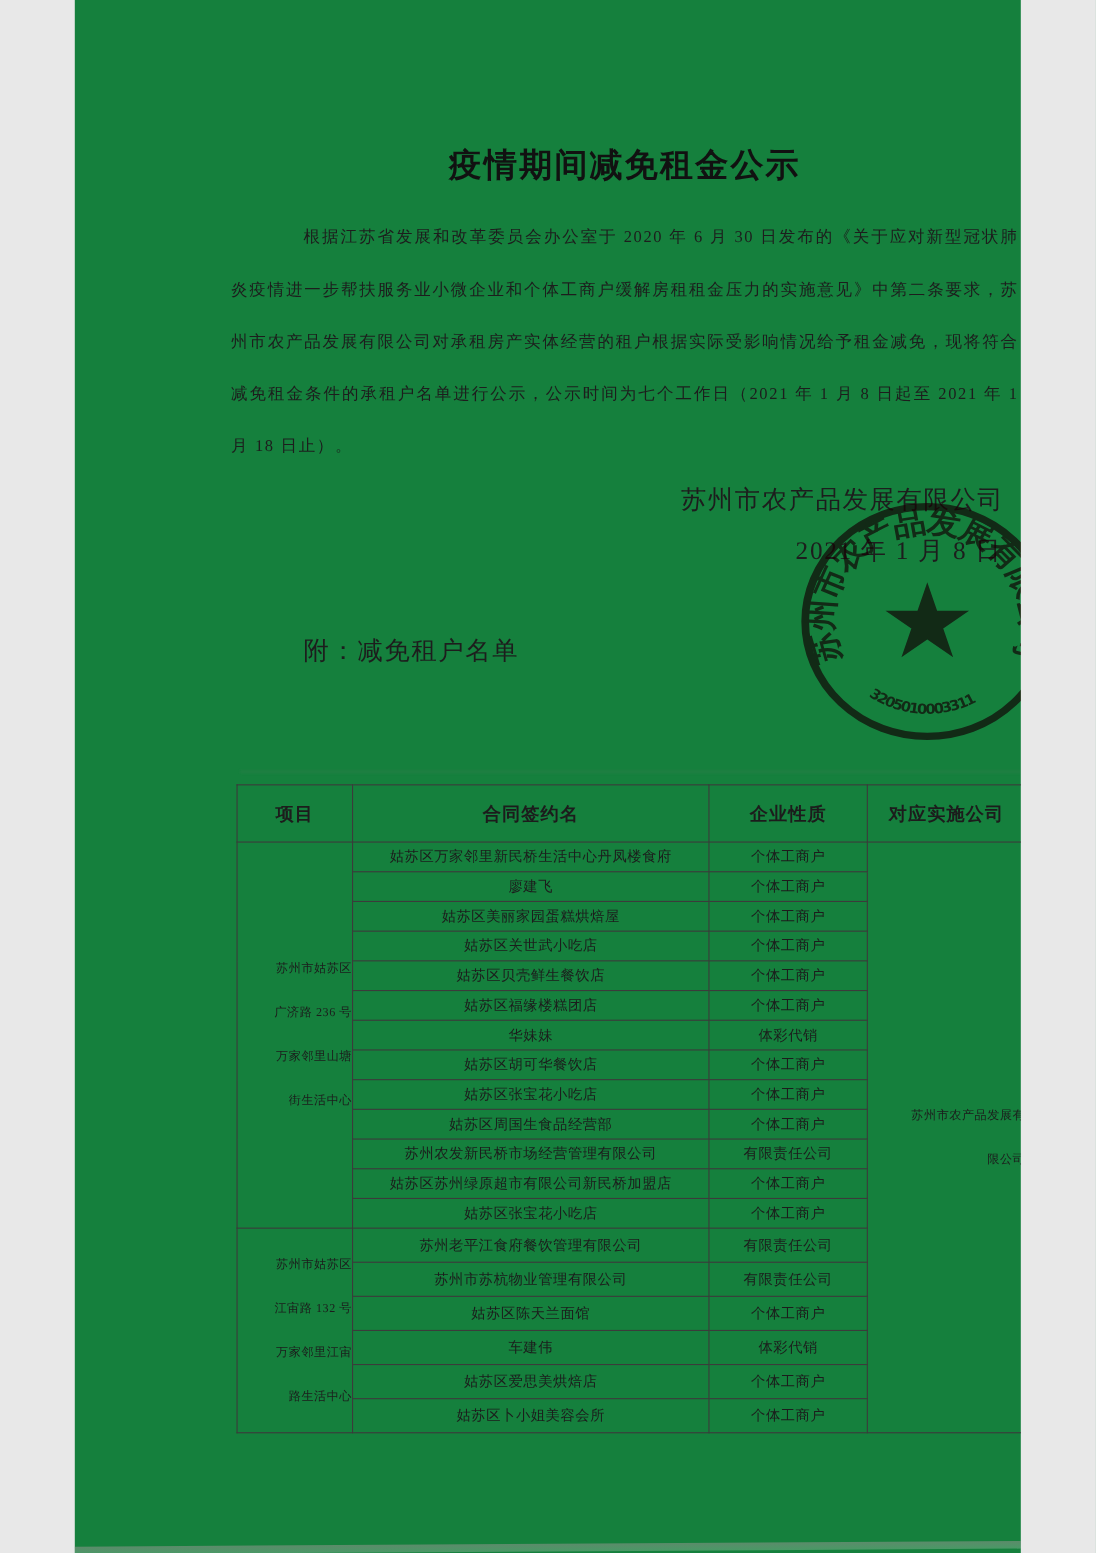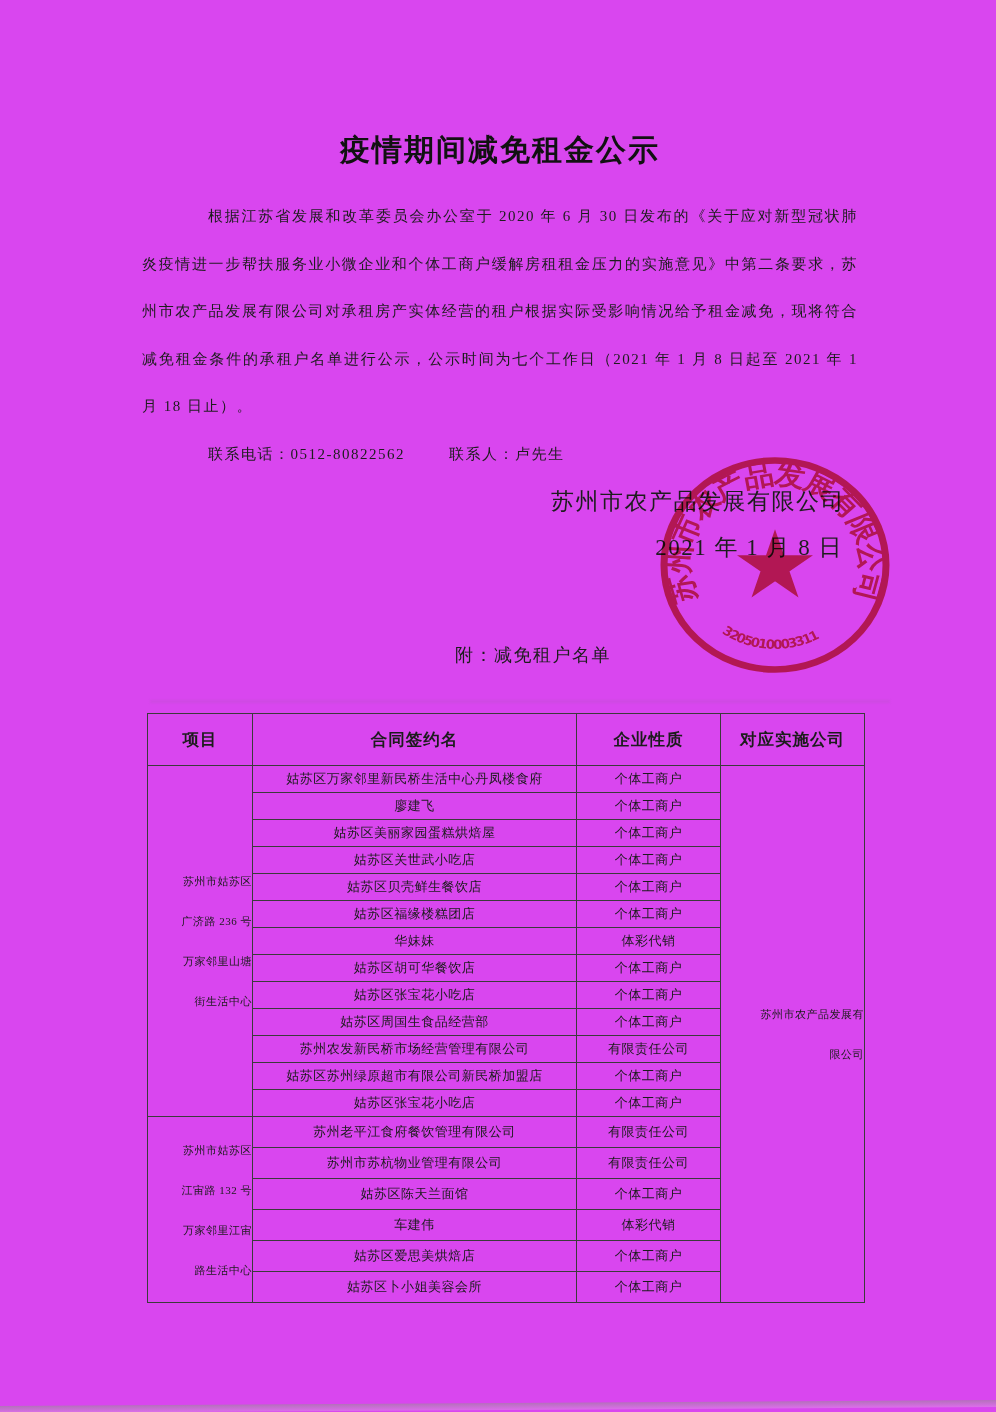--- a/index.html
+++ b/index.html
@@ -1,24 +1,24 @@
 <!DOCTYPE html>
 <html><head>
 <meta charset="utf-8">
 <style>
   * { margin: 0; padding: 0; box-sizing: border-box; }
   html, body { background: #e8e8e8; }
   body { font-family: "Liberation Serif", "DejaVu Serif", serif; }
 
   .page {
     position: relative;
-    width: 996px;
+    width: 860px;
     height: 1412px;
     margin: 0 auto;
-    background: #d946ef;
+    background: #15803d;
     overflow: hidden;
     color: #1d1d1d;
   }
 
   
   .scan-edge {
     position: absolute;
     left: -12px;
     bottom: 2px;
     width: 1030px;
@@ -69,25 +69,24 @@
     margin-top: 1px;
     text-align: right;
     font-size: 23px;
     letter-spacing: 1.5px;
     line-height: 46px;
   }
   .signature-company { padding-right: 13px; }
   .signature-date { padding-right: 15px; }
 
   .attachment-line {
-    margin-top: 72px;
-    font-size: 18px;
+    margin-top: 52px;
+    font-size: 23px;
     letter-spacing: 1.5px;
     text-indent: 66px;
-    text-align: center;
   }
 
   
   table.rent-table {
     position: absolute;
     left: 147px;
     top: 713px;
     width: 717px;
     border-collapse: collapse;
     table-layout: fixed;
@@ -136,21 +135,20 @@
 <div class="page">
 
   <div class="scan-smudge"></div>
 
   <div class="content">
 
     <div class="title">疫情期间减免租金公示</div>
 
     <div class="body-text">
       <div class="para">根据江苏省发展和改革委员会办公室于 2020 年 6 月 30 日发布的《关于应对新型冠状肺炎疫情进一步帮扶服务业小微企业和个体工商户缓解房租租金压力的实施意见》中第二条要求，苏州市农产品发展有限公司对承租房产实体经营的租户根据实际受影响情况给予租金减免，现将符合减免租金条件的承租户名单进行公示，公示时间为七个工作日（2021 年 1 月 8 日起至 2021 年 1 月 18 日止）。</div>
-      <div class="contact-line"><span>联系电话：0512-80822562</span><span class="contact-gap"></span><span>联系人：卢先生</span></div>
     </div>
 
     <div class="signature-block">
       <div class="signature-company">苏州市农产品发展有限公司</div>
       <div class="signature-date">2021 年 1 月 8 日</div>
     </div>
 
     <div class="attachment-line">附：减免租户名单</div>
   </div>
 

